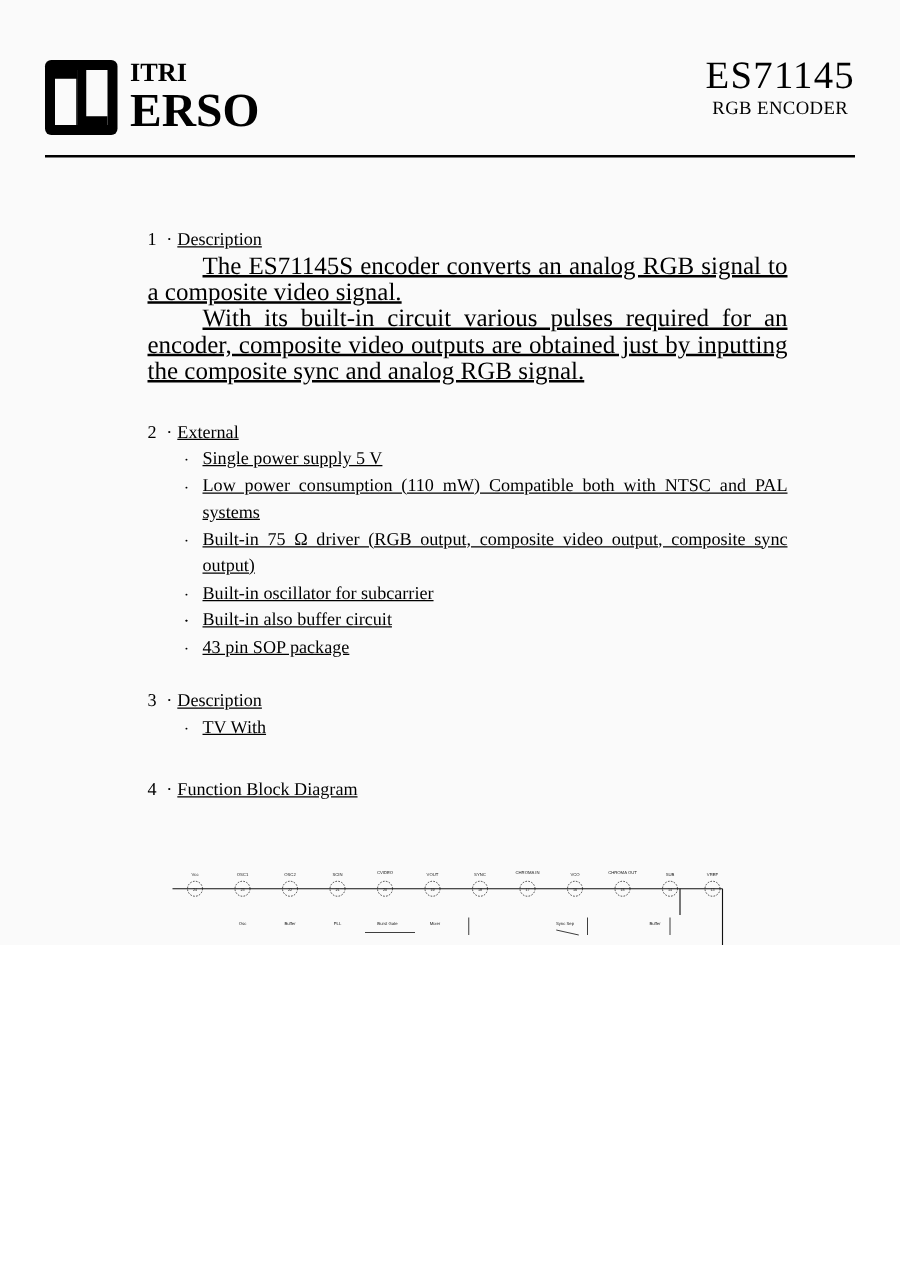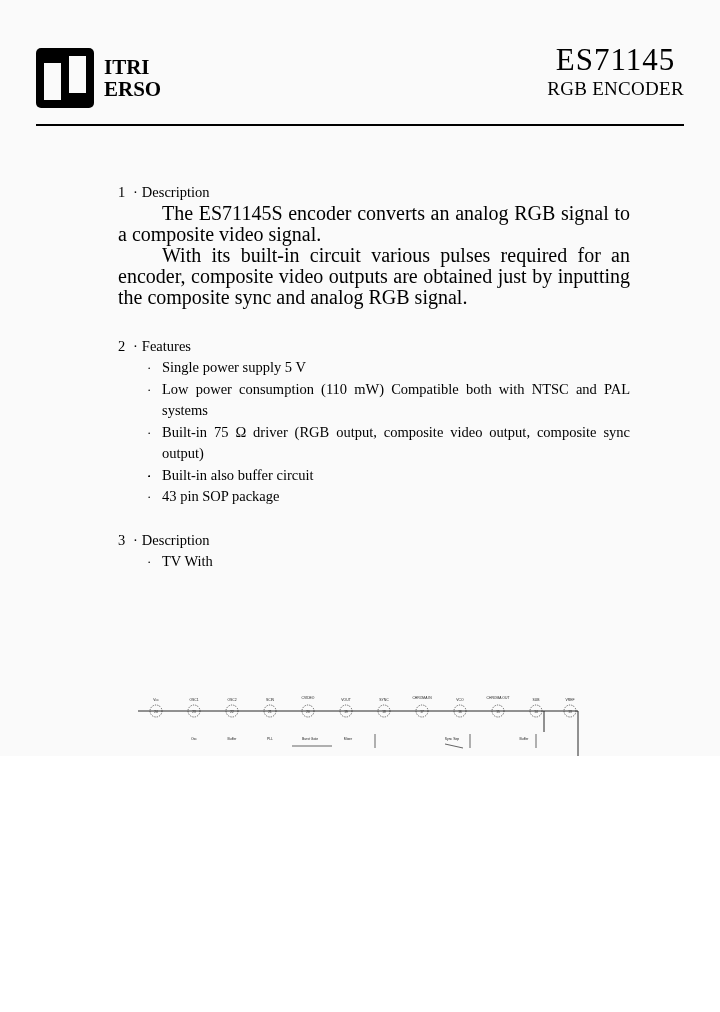--- a/index.html
+++ b/index.html
@@ -93,40 +93,40 @@
     margin-left: 10px;
     line-height: 1.0;
   }
   .logo-itri {
     font-size: 21px;
     font-weight: bold;
     letter-spacing: 0px;
     display: block;
   }
   .logo-erso {
-    font-size: 21px;
+    font-size: 38px;
     font-weight: bold;
     letter-spacing: 0px;
     display: block;
     margin-top: 1px;
   }
   .header-right {
     position: absolute;
     right: 0;
     top: 0;
     text-align: center;
   }
   .part-number {
     font-size: 31px;
     letter-spacing: 1px;
     line-height: 1.05;
     display: block;
   }
   .part-subtitle {
-    font-size: 19px;
+    font-size: 15px;
     letter-spacing: 0.3px;
     line-height: 1.1;
     display: block;
     margin-top: 2px;
   }
   .header-rule {
     position: absolute;
     left: 36px;
     top: 124px;
     width: 648px;
@@ -138,20 +138,21 @@
   .content {
     position: absolute;
     left: 118px;
     top: 182px;
     width: 512px;
     font-size: 14.5px;
     line-height: 21px;
   }
   .section {
     margin-bottom: 2px;
+    text-decoration: underline;
   }
   .section-head {
     font-size: 14.5px;
     margin: 0;
     padding: 0;
     white-space: nowrap;
   }
   .section-num {
     display: inline-block;
     min-width: 11px;
@@ -262,46 +263,51 @@
         <span class="section-num">1</span><span class="section-sep">·</span><span>Description</span>
       </div>
       <p class="para">The ES71145S encoder converts an analog RGB signal to a composite video signal.</p>
       <p class="para">With its built-in circuit various pulses required for an encoder, composite video outputs are obtained just by inputting the composite sync and analog RGB signal.</p>
     </div>
 
     <div class="gap-lg"></div>
 
     <div class="section">
       <div class="section-head">
-        <span class="section-num">2</span><span class="section-sep">·</span><span>Features</span>
+        <span class="section-num">2</span><span class="section-sep">·</span><span>External</span>
       </div>
       <ul class="bullets">
         <li><span class="dot">·</span><span>Single power supply 5 V</span></li>
         <li><span class="dot">·</span><span>Low power consumption (110 mW) Compatible both with NTSC and PAL systems</span></li>
         <li><span class="dot">·</span><span>Built-in 75 Ω  driver (RGB output, composite video output, composite sync output)</span></li>
-        <li><span class="dot">·</span></li>
+        <li><span class="dot">·</span><span>Built-in oscillator for subcarrier</span></li>
         <li><span class="dot">·</span></li>
         <li><span class="dot">·</span><span>Built-in also buffer circuit</span></li>
         <li><span class="dot">·</span><span>43 pin SOP package</span></li>
       </ul>
     </div>
 
     <div class="gap-md"></div>
 
     <div class="section">
       <div class="section-head">
         <span class="section-num">3</span><span class="section-sep">·</span><span>Description</span>
       </div>
       <ul class="bullets">
         <li><span class="dot">·</span><span>TV With</span></li>
       </ul>
     </div>
 
     <div class="gap-lg"></div>
 
+    <div class="section">
+      <div class="section-head">
+        <span class="section-num">4</span><span class="section-sep">·</span><span>Function Block Diagram</span>
+      </div>
+    </div>
 
   </div>
 
   <div class="diagram">
     <svg viewBox="0 0 462 200" width="462" height="200">
 
       <g>
         <line class="dg-line" x1="6" y1="19" x2="446" y2="19"></line>
 
         <line class="dg-line" x1="446" y1="19" x2="446" y2="158"></line>

